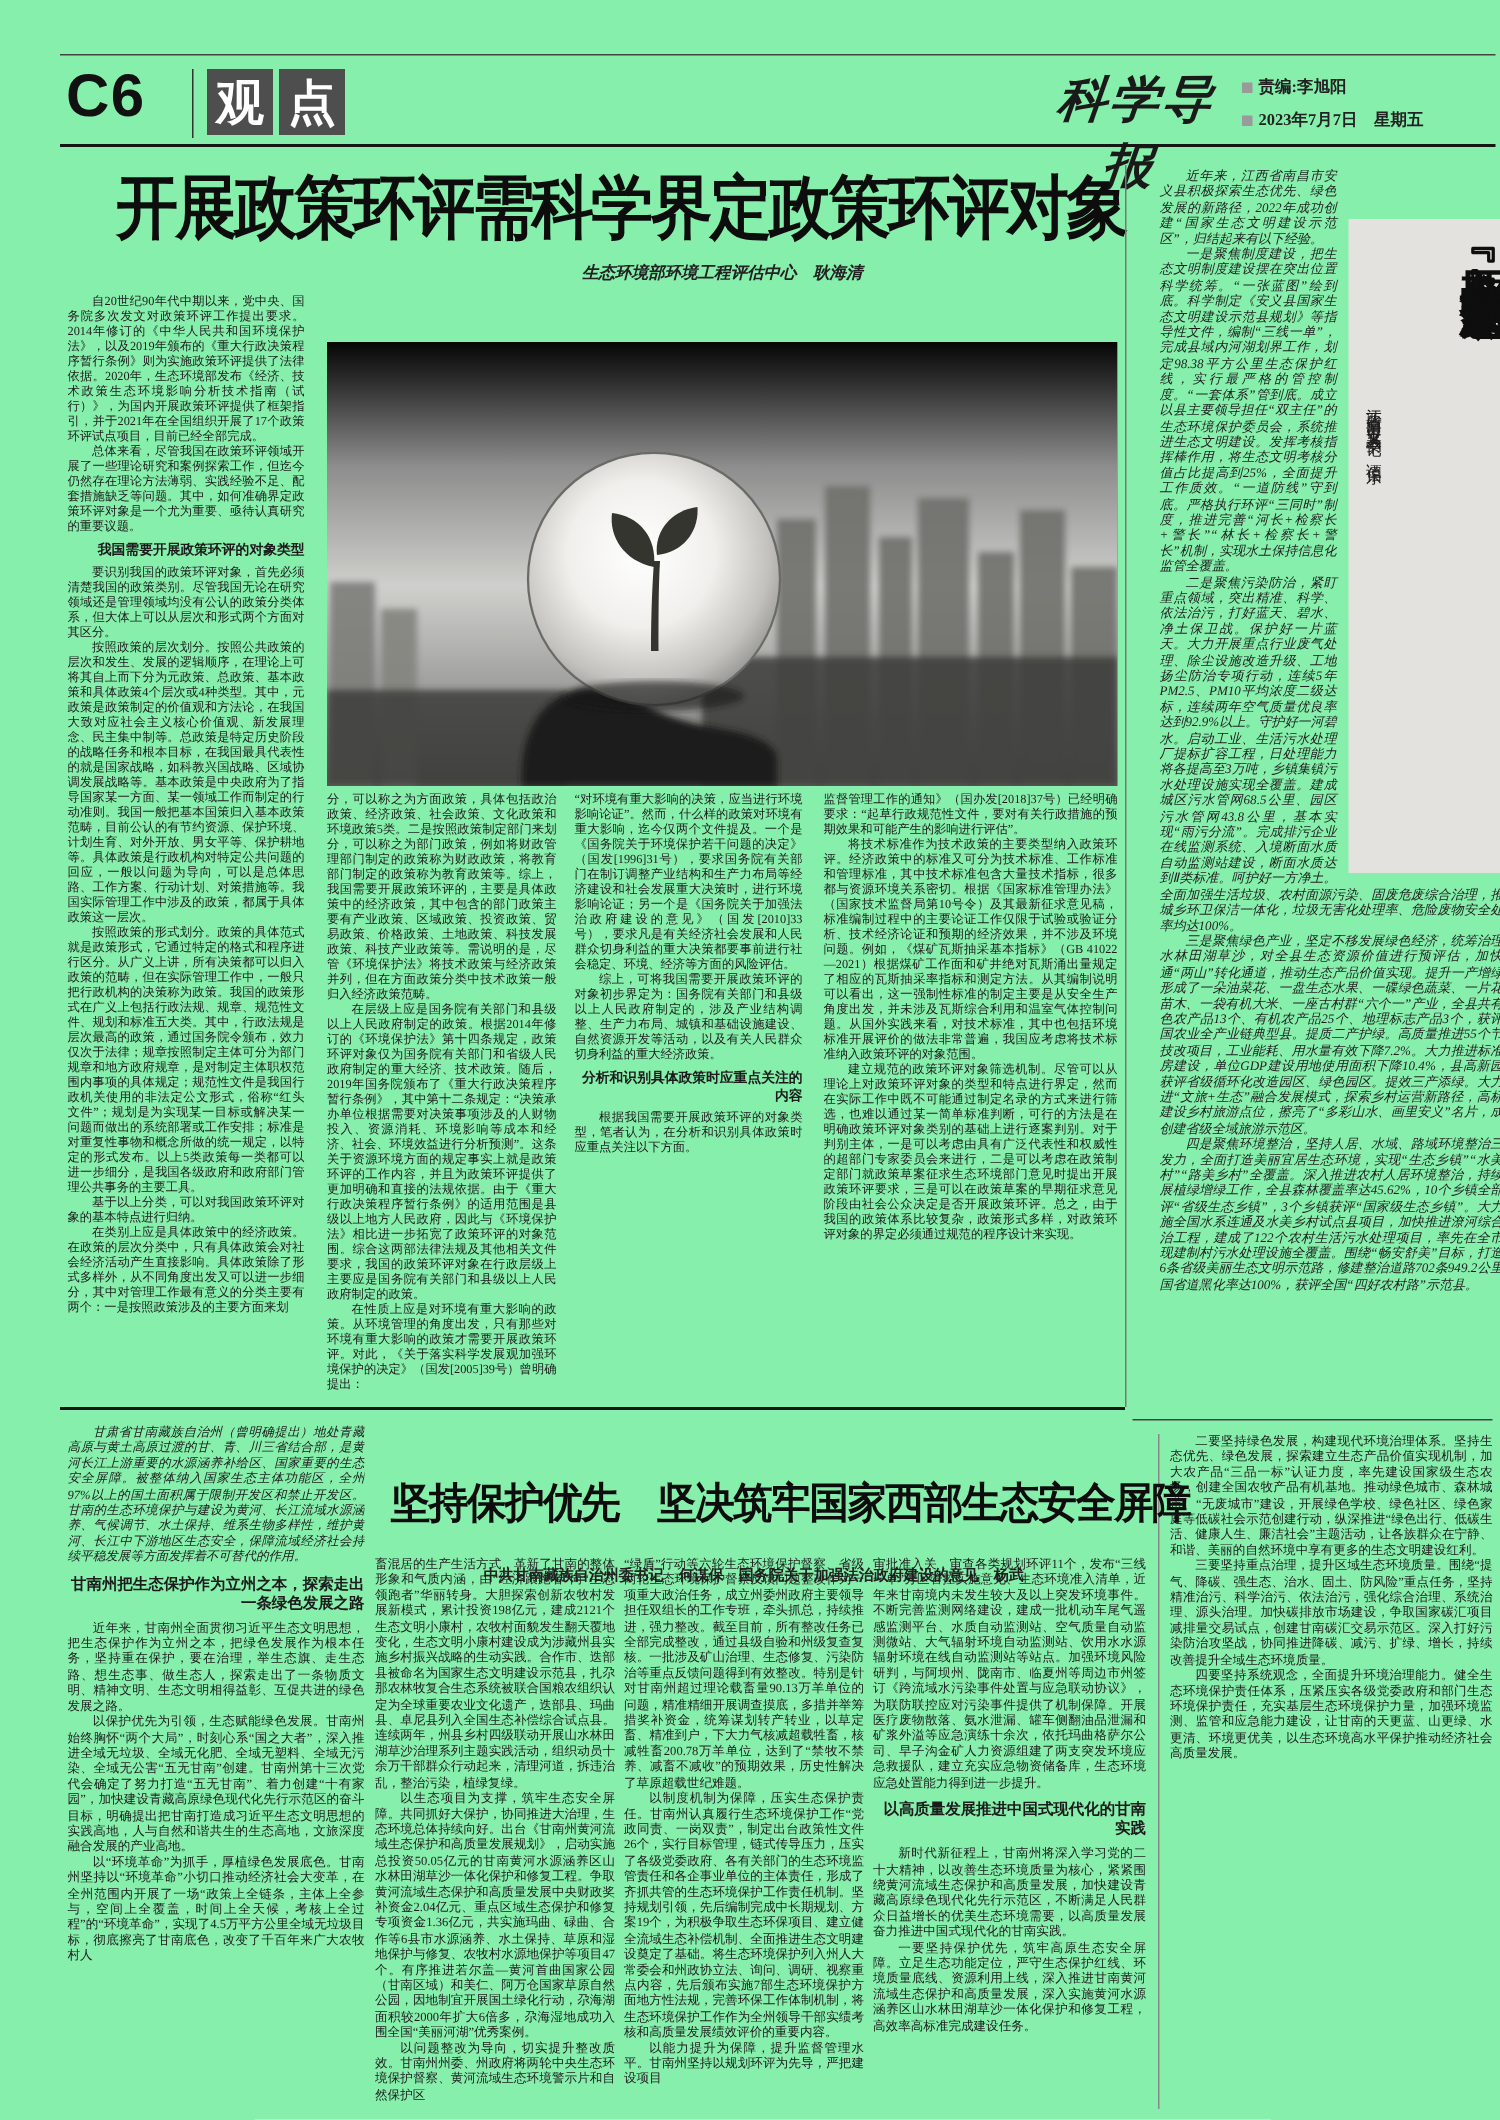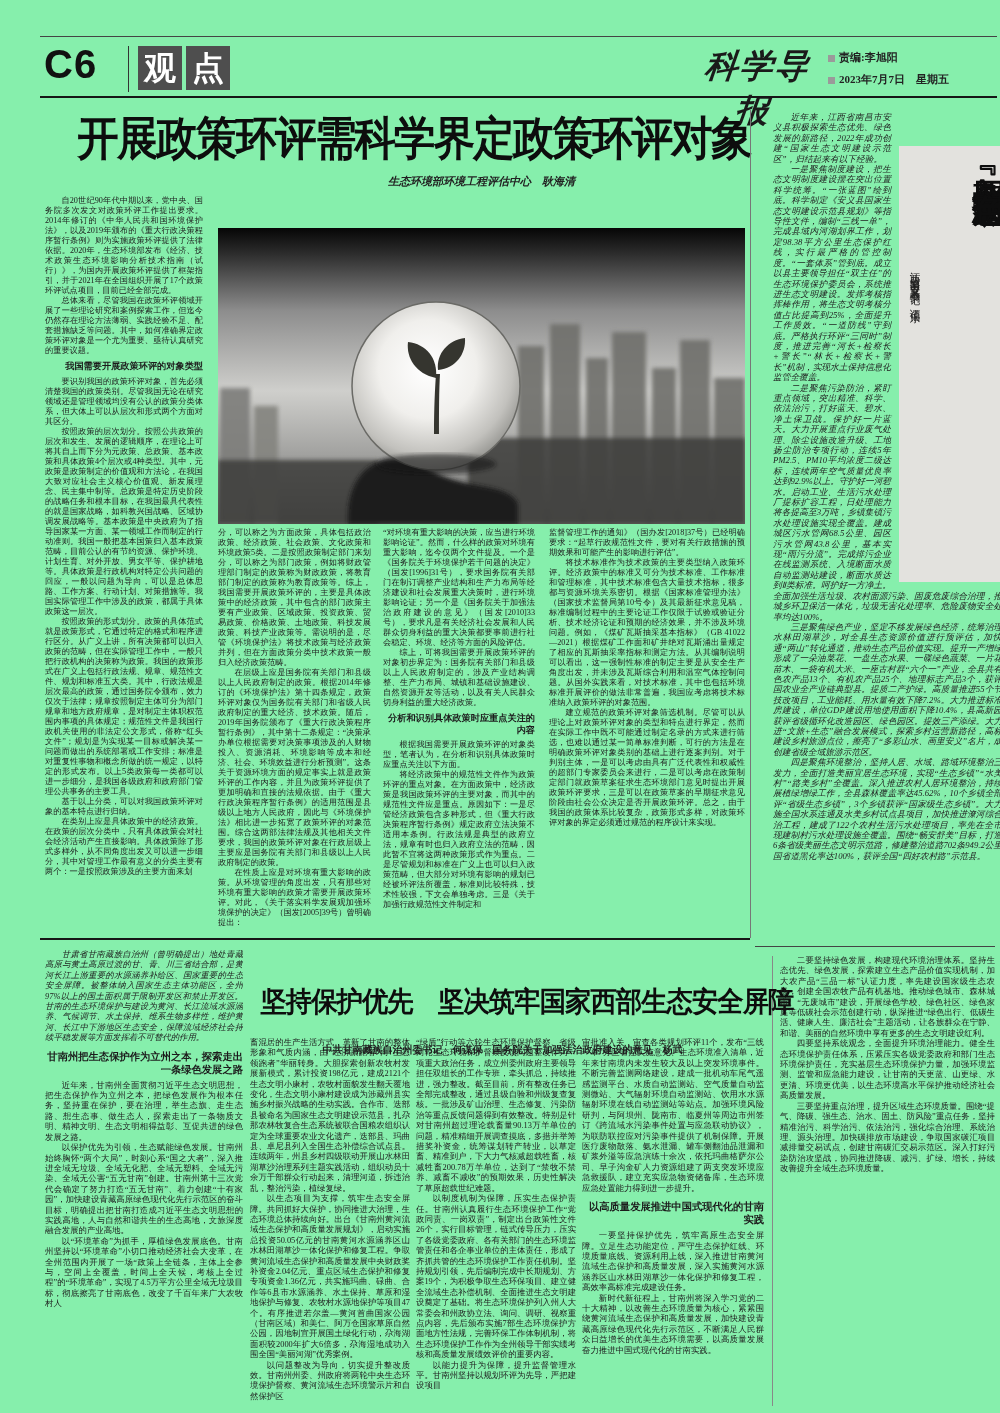--- a/index.html
+++ b/index.html
@@ -146,21 +146,20 @@
   <div class="col" style="left:218px;top:528px;width:153px;height:408px;">
       <div class="para cont">分，可以称之为方面政策，具体包括政治政策、经济政策、社会政策、文化政策和环境政策5类。二是按照政策制定部门来划分，可以称之为部门政策，例如将财政管理部门制定的政策称为财政政策，将教育部门制定的政策称为教育政策等。综上，我国需要开展政策环评的，主要是具体政策中的经济政策，其中包含的部门政策主要有产业政策、区域政策、投资政策、贸易政策、价格政策、土地政策、科技发展政策、科技产业政策等。需说明的是，尽管《环境保护法》将技术政策与经济政策并列，但在方面政策分类中技术政策一般归入经济政策范畴。</div>
       <div class="para">在层级上应是国务院有关部门和县级以上人民政府制定的政策。根据2014年修订的《环境保护法》第十四条规定，政策环评对象仅为国务院有关部门和省级人民政府制定的重大经济、技术政策。随后，2019年国务院颁布了《重大行政决策程序暂行条例》，其中第十二条规定：“决策承办单位根据需要对决策事项涉及的人财物投入、资源消耗、环境影响等成本和经济、社会、环境效益进行分析预测”。这条关于资源环境方面的规定事实上就是政策环评的工作内容，并且为政策环评提供了更加明确和直接的法规依据。由于《重大行政决策程序暂行条例》的适用范围是县级以上地方人民政府，因此与《环境保护法》相比进一步拓宽了政策环评的对象范围。综合这两部法律法规及其他相关文件要求，我国的政策环评对象在行政层级上主要应是国务院有关部门和县级以上人民政府制定的政策。</div>
       <div class="para">在性质上应是对环境有重大影响的政策。从环境管理的角度出发，只有那些对环境有重大影响的政策才需要开展政策环评。对此，《关于落实科学发展观加强环境保护的决定》（国发[2005]39号）曾明确提出：</div>
     </div>
   <div class="col" style="left:383px;top:528px;width:152px;height:408px;">
       <div class="para cont">“对环境有重大影响的决策，应当进行环境影响论证”。然而，什么样的政策对环境有重大影响，迄今仅两个文件提及。一个是《国务院关于环境保护若干问题的决定》（国发[1996]31号），要求国务院有关部门在制订调整产业结构和生产力布局等经济建设和社会发展重大决策时，进行环境影响论证；另一个是《国务院关于加强法治政府建设的意见》（国发[2010]33号），要求凡是有关经济社会发展和人民群众切身利益的重大决策都要事前进行社会稳定、环境、经济等方面的风险评估。</div>
       <div class="para">综上，可将我国需要开展政策环评的对象初步界定为：国务院有关部门和县级以上人民政府制定的，涉及产业结构调整、生产力布局、城镇和基础设施建设、自然资源开发等活动，以及有关人民群众切身利益的重大经济政策。</div>
       <div class="subhead">分析和识别具体政策时应重点关注的内容</div>
       <div class="para">根据我国需要开展政策环评的对象类型，笔者认为，在分析和识别具体政策时应重点关注以下方面。</div>
-      <div class="para">将经济政策中的规范性文件作为政策环评的重点对象。在方面政策中，经济政策是我国政策环评的主要对象，而其中的规范性文件应是重点。原因如下：一是尽管经济政策包含多种形式，但《重大行政决策程序暂行条例》规定政府立法决策不适用本条例。行政法规是典型的政府立法，规章有时也归入政府立法的范畴，因此暂不宜将这两种政策形式作为重点。二是尽管规划和标准在广义上也可以归入政策范畴，但大部分对环境有影响的规划已经被环评法所覆盖，标准则比较特殊，技术性较强，下文会单独考虑。三是《关于加强行政规范性文件制定和</div>
     </div>
   <div class="col" style="left:549px;top:528px;width:196px;height:408px;">
       <div class="para cont">监督管理工作的通知》（国办发[2018]37号）已经明确要求：“起草行政规范性文件，要对有关行政措施的预期效果和可能产生的影响进行评估”。</div>
       <div class="para">将技术标准作为技术政策的主要类型纳入政策环评。经济政策中的标准又可分为技术标准、工作标准和管理标准，其中技术标准包含大量技术指标，很多都与资源环境关系密切。根据《国家标准管理办法》（国家技术监督局第10号令）及其最新征求意见稿，标准编制过程中的主要论证工作仅限于试验或验证分析、技术经济论证和预期的经济效果，并不涉及环境问题。例如，《煤矿瓦斯抽采基本指标》（GB 41022—2021）根据煤矿工作面和矿井绝对瓦斯涌出量规定了相应的瓦斯抽采率指标和测定方法。从其编制说明可以看出，这一强制性标准的制定主要是从安全生产角度出发，并未涉及瓦斯综合利用和温室气体控制问题。从国外实践来看，对技术标准，其中也包括环境标准开展评价的做法非常普遍，我国应考虑将技术标准纳入政策环评的对象范围。</div>
       <div class="para">建立规范的政策环评对象筛选机制。尽管可以从理论上对政策环评对象的类型和特点进行界定，然而在实际工作中既不可能通过制定名录的方式来进行筛选，也难以通过某一简单标准判断，可行的方法是在明确政策环评对象类别的基础上进行逐案判别。对于判别主体，一是可以考虑由具有广泛代表性和权威性的超部门专家委员会来进行，二是可以考虑在政策制定部门就政策草案征求生态环境部门意见时提出开展政策环评要求，三是可以在政策草案的早期征求意见阶段由社会公众决定是否开展政策环评。总之，由于我国的政策体系比较复杂，政策形式多样，对政策环评对象的界定必须通过规范的程序设计来实现。</div>
     </div>
 
   <div class="vrule-main"></div>
   <div class="midrule"></div>
   <div class="sidebar-rule"></div>
@@ -196,22 +195,22 @@
       <div class="para">以问题整改为导向，切实提升整改质效。甘南州州委、州政府将两轮中央生态环境保护督察、黄河流域生态环境警示片和自然保护区</div>
     </div>
   <div class="bcol" style="left:416px;top:1038px;width:160px;height:370px;">
       <div class="para cont">“绿盾”行动等六轮生态环境保护督察、省级两轮生态环境保护督察反馈问题整改作为一项重大政治任务，成立州委州政府主要领导担任双组长的工作专班，牵头抓总，持续推进，强力整改。截至目前，所有整改任务已全部完成整改，通过县级自验和州级复查复核。一批涉及矿山治理、生态修复、污染防治等重点反馈问题得到有效整改。特别是针对甘南州超过理论载畜量90.13万羊单位的问题，精准精细开展调查摸底，多措并举筹措奖补资金，统筹谋划转产转业，以草定畜、精准到户，下大力气核减超载牲畜，核减牲畜200.78万羊单位，达到了“禁牧不禁养、减畜不减收”的预期效果，历史性解决了草原超载世纪难题。</div>
       <div class="para">以制度机制为保障，压实生态保护责任。甘南州认真履行生态环境保护工作“党政同责、一岗双责”，制定出台政策性文件26个，实行目标管理，链式传导压力，压实了各级党委政府、各有关部门的生态环境监管责任和各企事业单位的主体责任，形成了齐抓共管的生态环境保护工作责任机制。坚持规划引领，先后编制完成中长期规划、方案19个，为积极争取生态环保项目、建立健全流域生态补偿机制、全面推进生态文明建设奠定了基础。将生态环境保护列入州人大常委会和州政协立法、询问、调研、视察重点内容，先后颁布实施7部生态环境保护方面地方性法规，完善环保工作体制机制，将生态环境保护工作作为全州领导干部实绩考核和高质量发展绩效评价的重要内容。</div>
       <div class="para">以能力提升为保障，提升监督管理水平。甘南州坚持以规划环评为先导，严把建设项目</div>
     </div>
   <div class="bcol" style="left:582px;top:1038px;width:182px;height:370px;">
       <div class="para cont">审批准入关，审查各类规划环评11个，发布“三线一单”分区管控实施意见、生态环境准入清单，近年来甘南境内未发生较大及以上突发环境事件。不断完善监测网络建设，建成一批机动车尾气遥感监测平台、水质自动监测站、空气质量自动监测微站、大气辐射环境自动监测站、饮用水水源辐射环境在线自动监测站等站点。加强环境风险研判，与阿坝州、陇南市、临夏州等周边市州签订《跨流域水污染事件处置与应急联动协议》，为联防联控应对污染事件提供了机制保障。开展医疗废物散落、氨水泄漏、罐车侧翻油品泄漏和矿浆外溢等应急演练十余次，依托玛曲格萨尔公司、早子沟金矿人力资源组建了两支突发环境应急救援队，建立充实应急物资储备库，生态环境应急处置能力得到进一步提升。</div>
       <div class="subhead">以高质量发展推进中国式现代化的甘南实践</div>
+      <div class="para">新时代新征程上，甘南州将深入学习党的二十大精神，以改善生态环境质量为核心，紧紧围绕黄河流域生态保护和高质量发展，加快建设青藏高原绿色现代化先行示范区，不断满足人民群众日益增长的优美生态环境需要，以高质量发展奋力推进中国式现代化的甘南实践。</div>
       <div class="para">一要坚持保护优先，筑牢高原生态安全屏障。立足生态功能定位，严守生态保护红线、环境质量底线、资源利用上线，深入推进甘南黄河流域生态保护和高质量发展，深入实施黄河水源涵养区山水林田湖草沙一体化保护和修复工程，高效率高标准完成建设任务。</div>
-      <div class="para">新时代新征程上，甘南州将深入学习党的二十大精神，以改善生态环境质量为核心，紧紧围绕黄河流域生态保护和高质量发展，加快建设青藏高原绿色现代化先行示范区，不断满足人民群众日益增长的优美生态环境需要，以高质量发展奋力推进中国式现代化的甘南实践。</div>
     </div>
   <div class="bcol" style="left:780px;top:956px;width:215px;height:452px;">
       <div class="para">二要坚持绿色发展，构建现代环境治理体系。坚持生态优先、绿色发展，探索建立生态产品价值实现机制，加大农产品“三品一标”认证力度，率先建设国家级生态农场，创建全国农牧产品有机基地。推动绿色城市、森林城市、“无废城市”建设，开展绿色学校、绿色社区、绿色家庭等低碳社会示范创建行动，纵深推进“绿色出行、低碳生活、健康人生、廉洁社会”主题活动，让各族群众在宁静、和谐、美丽的自然环境中享有更多的生态文明建设红利。</div>
+      <div class="para">三要坚持重点治理，提升区域生态环境质量。围绕“提气、降碳、强生态、治水、固土、防风险”重点任务，坚持精准治污、科学治污、依法治污，强化综合治理、系统治理、源头治理。加快碳排放市场建设，争取国家碳汇项目减排量交易试点，创建甘南碳汇交易示范区。深入打好污染防治攻坚战，协同推进降碳、减污、扩绿、增长，持续改善提升全域生态环境质量。</div>
       <div class="para">四要坚持系统观念，全面提升环境治理能力。健全生态环境保护责任体系，压紧压实各级党委政府和部门生态环境保护责任，充实基层生态环境保护力量，加强环境监测、监管和应急能力建设，让甘南的天更蓝、山更绿、水更清、环境更优美，以生态环境高水平保护推动经济社会高质量发展。</div>
-      <div class="para">三要坚持重点治理，提升区域生态环境质量。围绕“提气、降碳、强生态、治水、固土、防风险”重点任务，坚持精准治污、科学治污、依法治污，强化综合治理、系统治理、源头治理。加快碳排放市场建设，争取国家碳汇项目减排量交易试点，创建甘南碳汇交易示范区。深入打好污染防治攻坚战，协同推进降碳、减污、扩绿、增长，持续改善提升全域生态环境质量。</div>
     </div>
 
 </div>
 
 </body></html>

